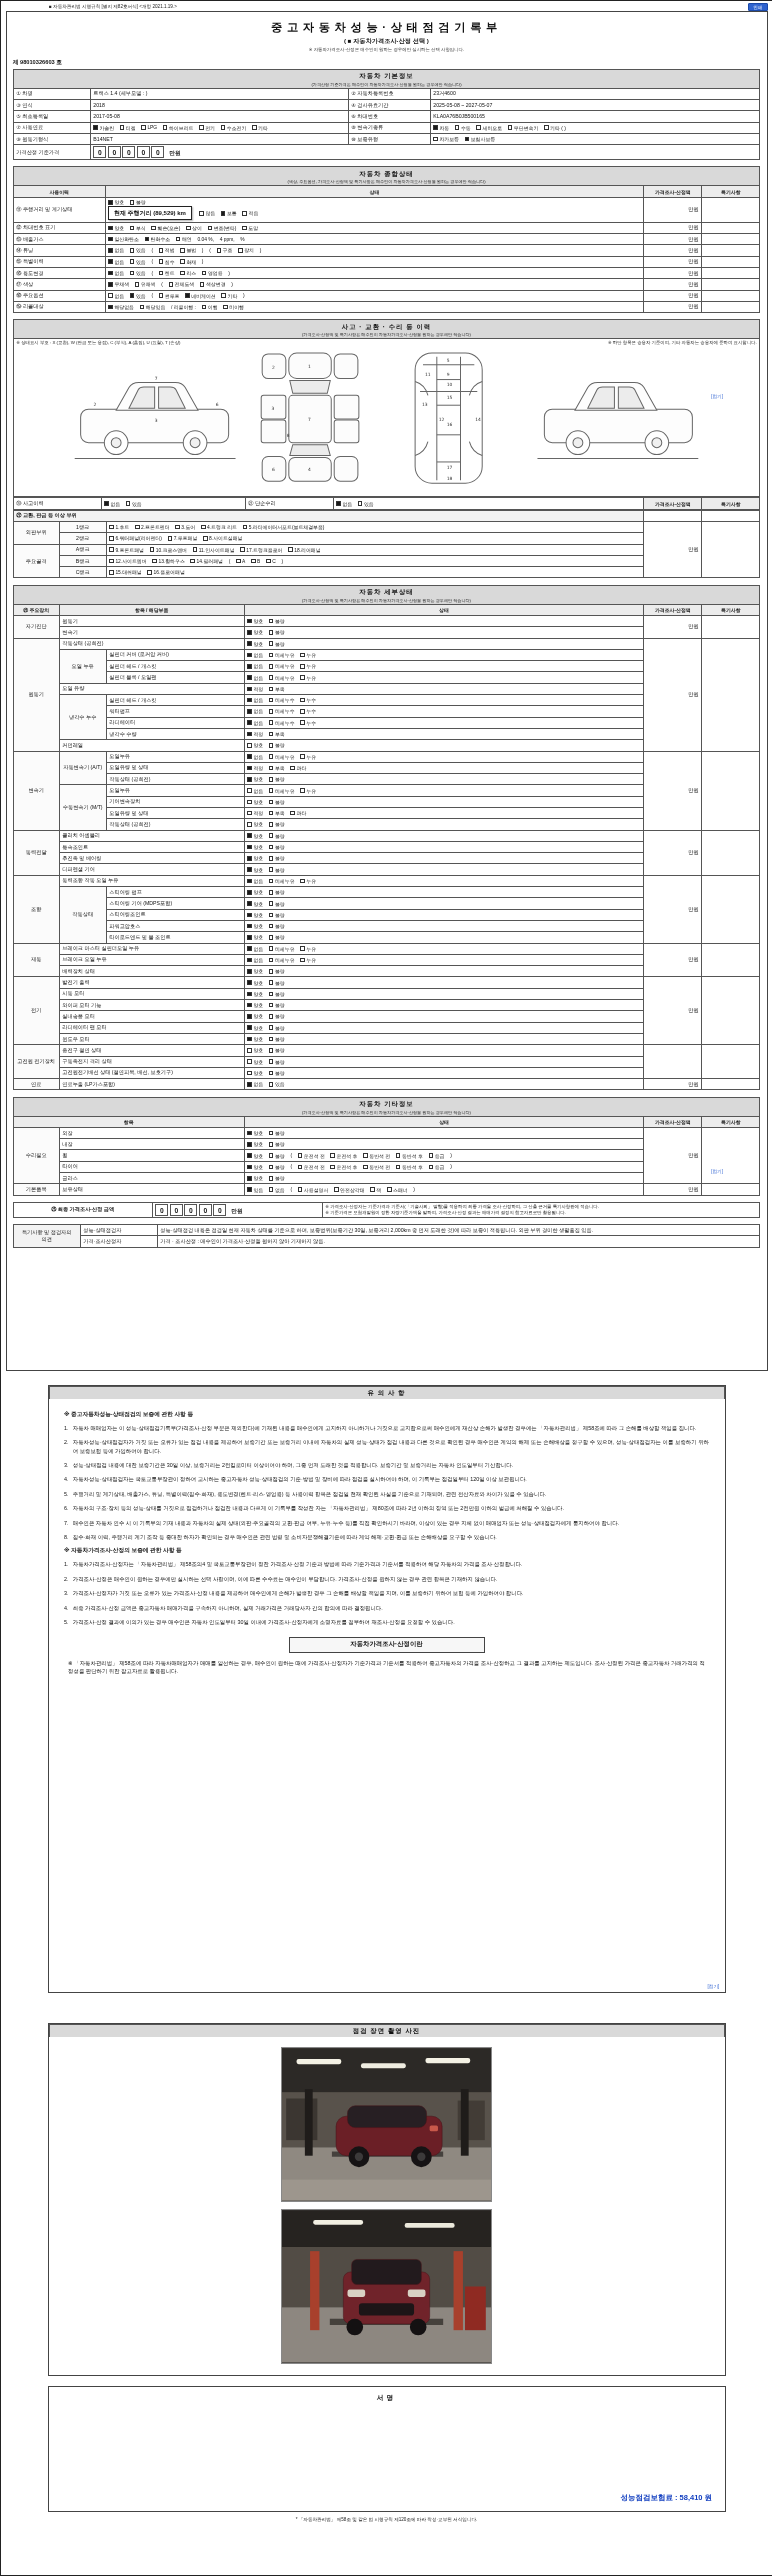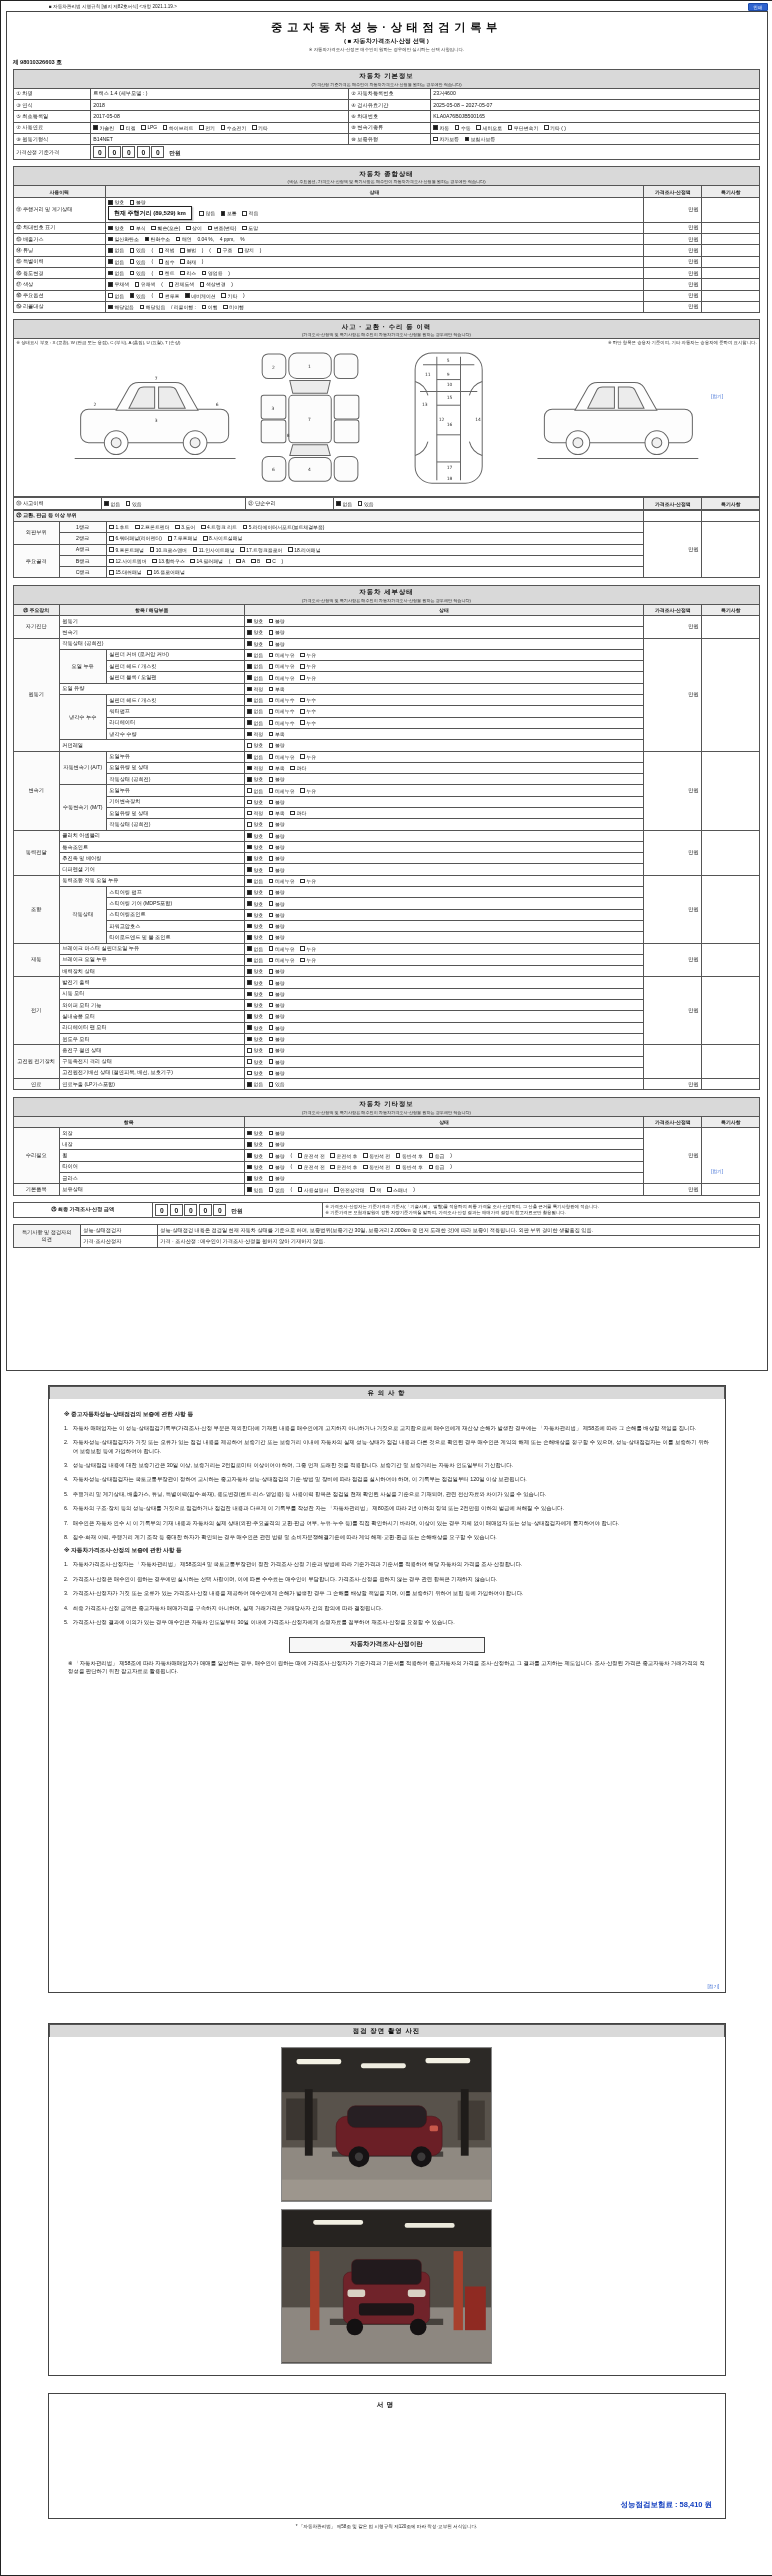--- a/index.html
+++ b/index.html
@@ -56,21 +56,21 @@
 .def-title{display:block;width:196px;margin:10.3px auto 6.2px;border:1px solid #444;text-align:center;font-weight:bold;font-size:6.4px;padding:2.6px 0;background:#f7f7f7}
 .def-text{font-size:5.4px;line-height:8.2px;margin:0 4.1px;text-align:justify}
 .collapse{position:absolute;right:5.2px;bottom:3.1px;color:#2b5fd0;font-size:4.6px;cursor:pointer}
 .collapse-abs{position:absolute;color:#2b5fd0;font-size:4.6px;cursor:pointer;z-index:5}
 .c1{top:393px;right:49px}
 .c2{top:1168px;right:49px}
 .photo-box{width:678px;margin:30px auto 0;border:0.5px solid #444;padding-bottom:11.3px;background:#fff}
 .photo-stack{display:flex;flex-direction:column;align-items:center;gap:7.2px;margin-top:9.3px}
 .photo{width:211px;height:155px;border:0.5px solid #888;background:#333;overflow:hidden}
 .photo svg{display:block;width:100%;height:100%}
-.sign-box{width:678px;margin:17px auto 0;border:0.5px solid #444;height:126px;position:relative;background:#fff}
+.sign-box{width:678px;margin:10px auto 0;border:0.5px solid #444;height:126px;position:relative;background:#fff}
 .sign-title{text-align:center;font-size:6.7px;font-weight:bold;letter-spacing:3.1px;margin-top:7.2px}
 .sign-premium{position:absolute;right:12.4px;bottom:8.2px;color:#1440c0;font-weight:bold;font-size:7.5px}
 .footer-note{text-align:center;font-size:4.6px;margin-top:5.2px;color:#222}
 .dno{font-size:9px;fill:#333;font-family:"DejaVu Sans",sans-serif}
 </style>
 </head>
 <body>
 
 <div class="page">
   <span class="top-note">■ 자동차관리법 시행규칙 [별지 제82호서식] &lt;개정 2021.1.19.&gt;</span>

